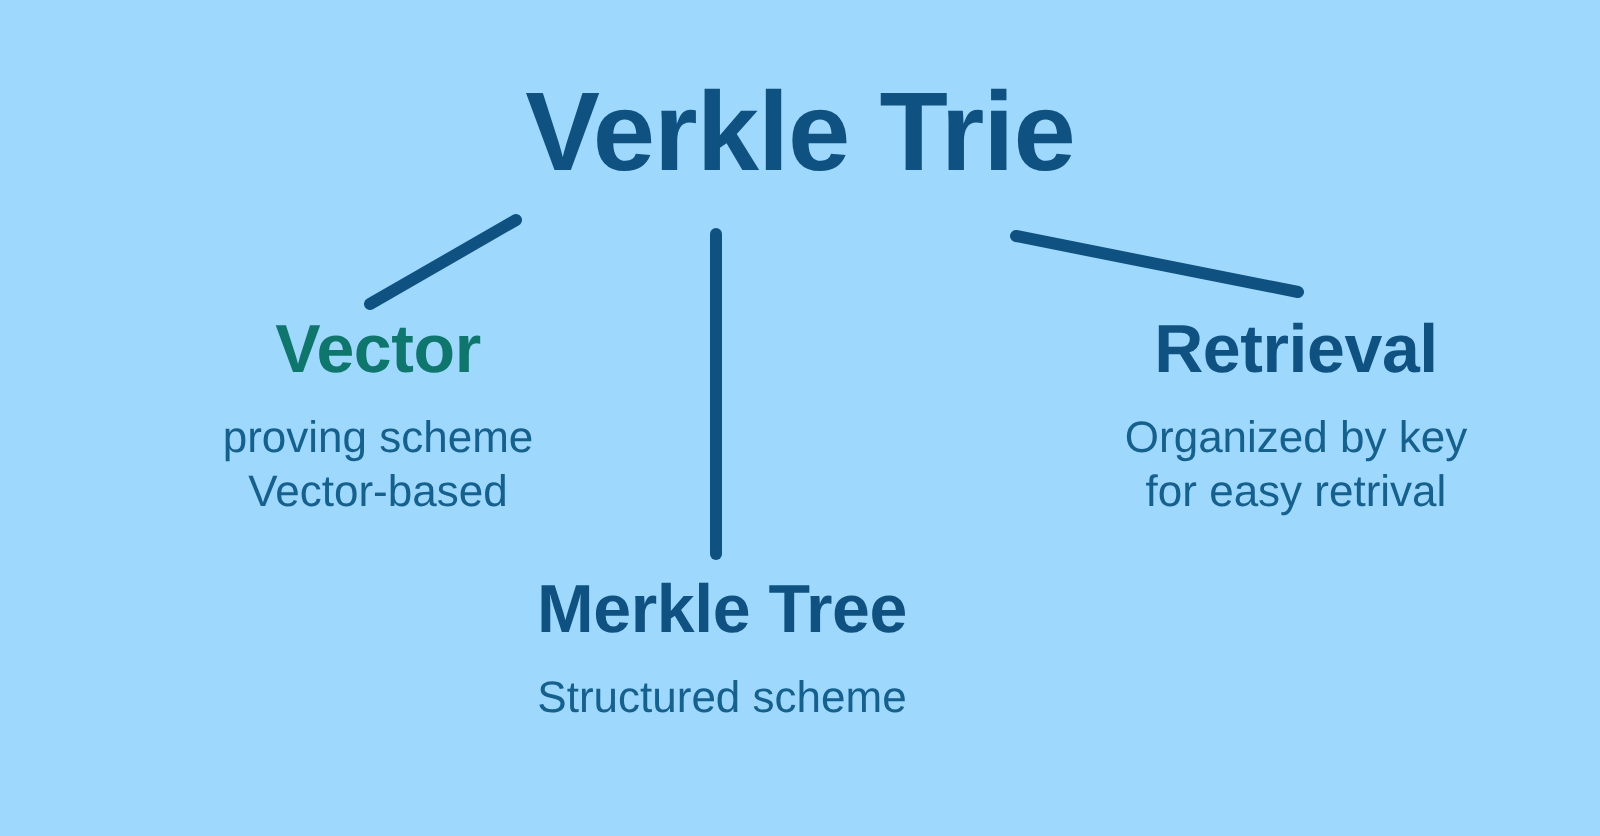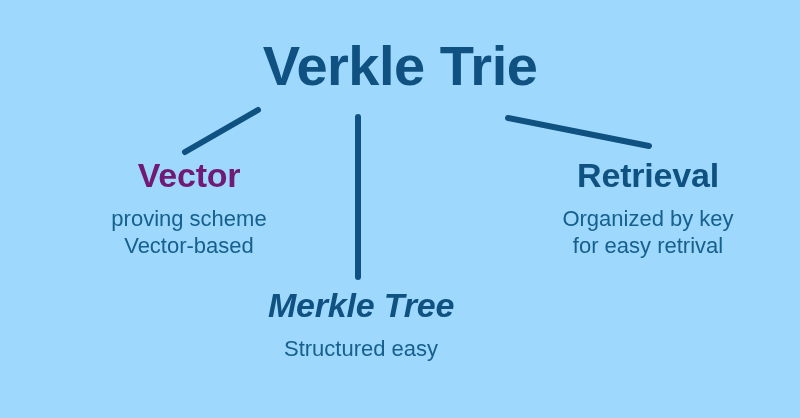--- a/index.html
+++ b/index.html
@@ -69,21 +69,20 @@
     margin-top: 14px;
   }
   
   #node-merkle {
     left: 191px;
     top: 288px;
     width: 340px;
   }
   #node-merkle .node-title {
     font-size: 34px;
-    font-style: italic;
   }
   #node-merkle .node-desc {
     font-size: 22px;
     margin-top: 14px;
   }
   
   #node-retrieval {
     left: 478px;
     top: 158px;
     width: 340px;
@@ -105,31 +104,31 @@
     <line class="connector" id="conn-0" stroke="#0f5180" stroke-width="6" stroke-linecap="round" x1="258" y1="110" x2="185" y2="152"></line>
     <line class="connector" id="conn-1" stroke="#0f5180" stroke-width="6" stroke-linecap="round" x1="358" y1="117" x2="358" y2="277"></line>
     <line class="connector" id="conn-2" stroke="#0f5180" stroke-width="6" stroke-linecap="round" x1="508" y1="118" x2="649" y2="146"></line>
   </svg>
 
   <div class="node" id="node-root">
     <div class="node-title" style="color: rgb(15, 81, 128);">Verkle Trie</div>
   </div>
 
   <div class="node" id="node-vector">
-    <div class="node-title" style="color: #701a75;">Vector</div>
+    <div class="node-title" style="color: #0f766e;">Vector</div>
     <div class="node-desc" style="color: rgb(22, 96, 142);">
       <div>proving scheme</div>
       <div>Vector-based</div>
     </div>
   </div>
 
   <div class="node" id="node-merkle">
     <div class="node-title" style="color: rgb(15, 81, 128);">Merkle Tree</div>
     <div class="node-desc" style="color: rgb(22, 96, 142);">
-      <div>Structured easy</div>
+      <div>Structured scheme</div>
     </div>
   </div>
 
   <div class="node" id="node-retrieval">
     <div class="node-title" style="color: rgb(15, 81, 128);">Retrieval</div>
     <div class="node-desc" style="color: rgb(22, 96, 142);">
       <div>Organized by key</div>
       <div>for easy retrival</div>
     </div>
   </div>

